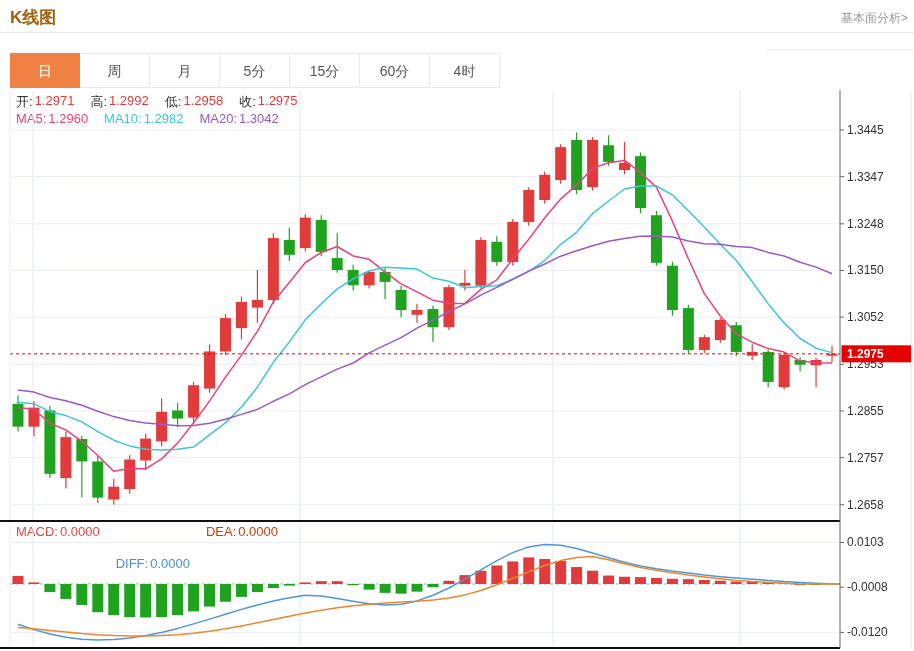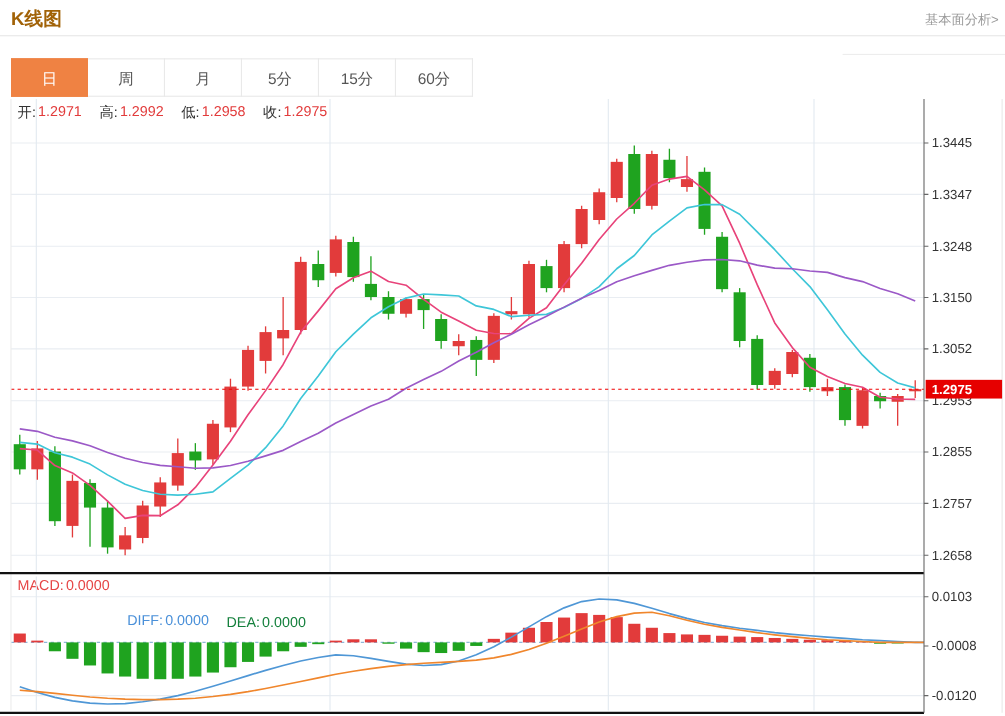--- a/index.html
+++ b/index.html
@@ -36,20 +36,21 @@
   <div class="abs" id="header-divider"></div>
   <div class="abs" id="right-panel-topline"></div>
 
   <div class="abs" id="tabbar">
       <div class="tab active">日</div>
       <div class="tab">周</div>
       <div class="tab">月</div>
       <div class="tab">5分</div>
       <div class="tab">15分</div>
       <div class="tab">60分</div>
+      <div class="tab">4时</div>
     </div>
 
   <div class="abs legend-row" id="ohlc-legend">
     <span class="pair">
         <span class="lbl">开:</span>
         <span class="val-red">1.2971</span>
       </span>
     <span class="pair">
         <span class="lbl">高:</span>
         <span class="val-red">1.2992</span>
@@ -57,31 +58,45 @@
     <span class="pair">
         <span class="lbl">低:</span>
         <span class="val-red">1.2958</span>
       </span>
     <span class="pair">
         <span class="lbl">收:</span>
         <span class="val-red">1.2975</span>
       </span>
   </div>
 
+  <div class="abs legend-row" id="ma-legend">
+    <span class="pair" style="color: rgb(232, 67, 122);">
+        <span>MA5:</span>
+        <span>1.2960</span>
+      </span>
+    <span class="pair" style="color: rgb(62, 198, 216);">
+        <span>MA10:</span>
+        <span>1.2982</span>
+      </span>
+    <span class="pair" style="color: rgb(155, 89, 199);">
+        <span>MA20:</span>
+        <span>1.3042</span>
+      </span>
+  </div>
 
   <div class="abs legend-row" id="macd-legend">
     <span class="pair" style="color: rgb(230, 69, 69);">
         <span>MACD:</span>
         <span>0.0000</span>
       </span>
     <span class="pair" style="color: rgb(74, 144, 217); margin-top: 32px;">
         <span>DIFF:</span>
         <span>0.0000</span>
       </span>
-    <span class="pair" style="color: #15803d; margin-top: 34px;">
+    <span class="pair" style="color: #c2410c;">
         <span>DEA:</span>
         <span>0.0000</span>
       </span>
   </div>
 
   <div class="abs" id="chart-area"><svg width="914" height="563" viewBox="0 0 914 563">
         <g>
           <line x1="10" y1="42" x2="840" y2="42" stroke="#e9edf2" stroke-width="1"></line>
           <line x1="10" y1="88.66760000000015" x2="840" y2="88.66760000000015" stroke="#e9edf2" stroke-width="1"></line>
           <line x1="10" y1="135.81140000000025" x2="840" y2="135.81140000000025" stroke="#e9edf2" stroke-width="1"></line>

